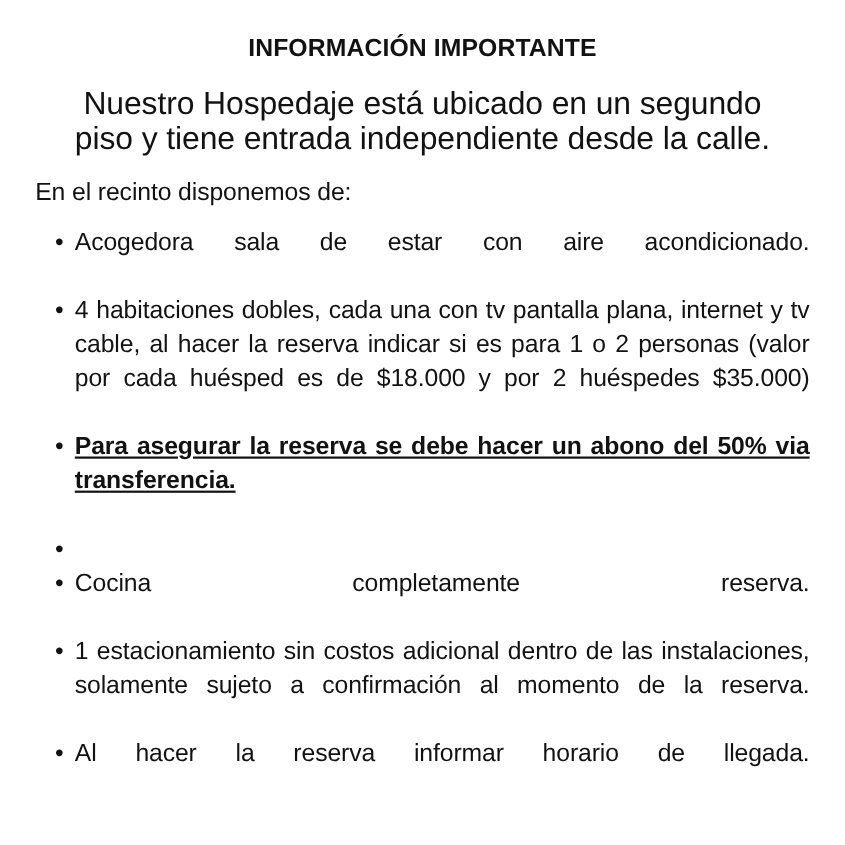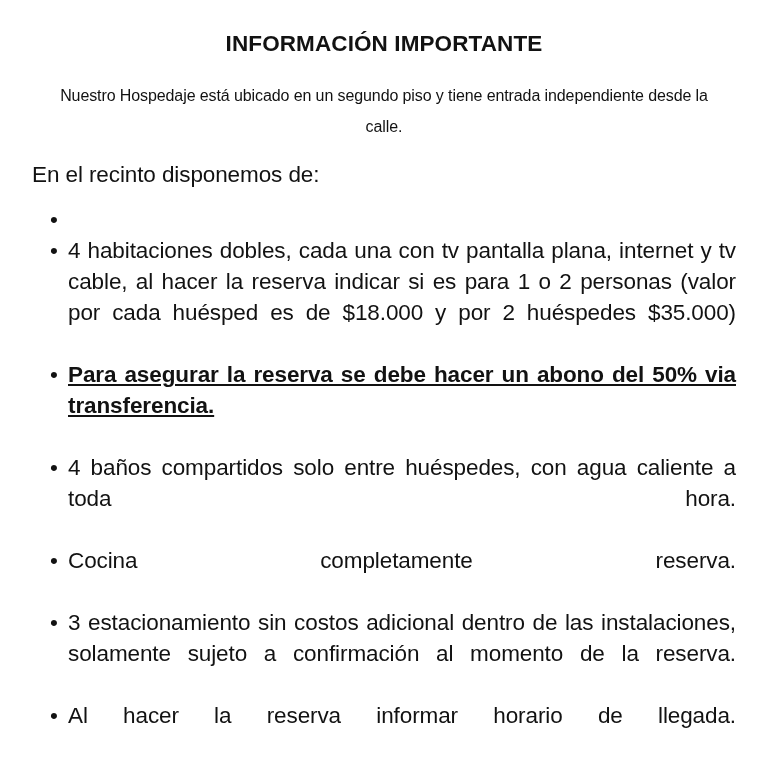--- a/index.html
+++ b/index.html
@@ -24,21 +24,21 @@
   .doc-title {
     font-size: 22.5px;
     font-weight: bold;
     text-align: center;
     letter-spacing: 0.1px;
     margin: 0;
     padding: 30px 40px 0 40px;
     line-height: 28px;
   }
   .intro {
-    font-size: 16px;
+    font-size: 29px;
     text-align: center;
     line-height: 31px;
     margin: 0;
     padding: 22px 46px 0 46px;
     letter-spacing: -0.1px;
   }
   .lead-in {
     font-size: 22.5px;
     text-align: left;
     line-height: 31px;
@@ -91,22 +91,22 @@
 
 <div class="page">
 
   <h1 class="doc-title">INFORMACIÓN IMPORTANTE</h1>
 
   <p class="intro">Nuestro Hospedaje está ubicado en un segundo piso y tiene entrada independiente desde la calle.</p>
 
   <p class="lead-in">En el recinto disponemos de:</p>
 
   <ul class="info-list">
-      <li><span class="bullet">•</span></li>
+      <li><span class="bullet">•</span><span>Acogedora sala de estar con aire acondicionado.</span></li>
       <li><span class="bullet">•</span><span>4 habitaciones dobles, cada una con tv pantalla plana, internet y tv cable, al hacer la reserva indicar si es para 1 o 2 personas (valor por cada huésped es de $18.000 y por 2 huéspedes $35.000)</span></li>
       <li><span class="bullet">•</span><span class="seg-bold-underline">Para asegurar la reserva se debe hacer un abono del 50% via transferencia.</span></li>
-      <li><span class="bullet">•</span><span>4 baños compartidos solo entre huéspedes, con agua caliente a toda hora.</span></li>
+      <li><span class="bullet">•</span></li>
       <li><span class="bullet">•</span><span>Cocina completamente reserva.</span></li>
-      <li><span class="bullet">•</span><span>3 estacionamiento sin costos adicional dentro de las instalaciones, </span><span class="seg-bold">solamente sujeto a confirmación al momento de la reserva.</span></li>
+      <li><span class="bullet">•</span><span>1 estacionamiento sin costos adicional dentro de las instalaciones, </span><span class="seg-bold">solamente sujeto a confirmación al momento de la reserva.</span></li>
       <li><span class="bullet">•</span><span>Al hacer la reserva informar horario de llegada.</span></li>
     </ul>
 
 </div>
 
 </body></html>

